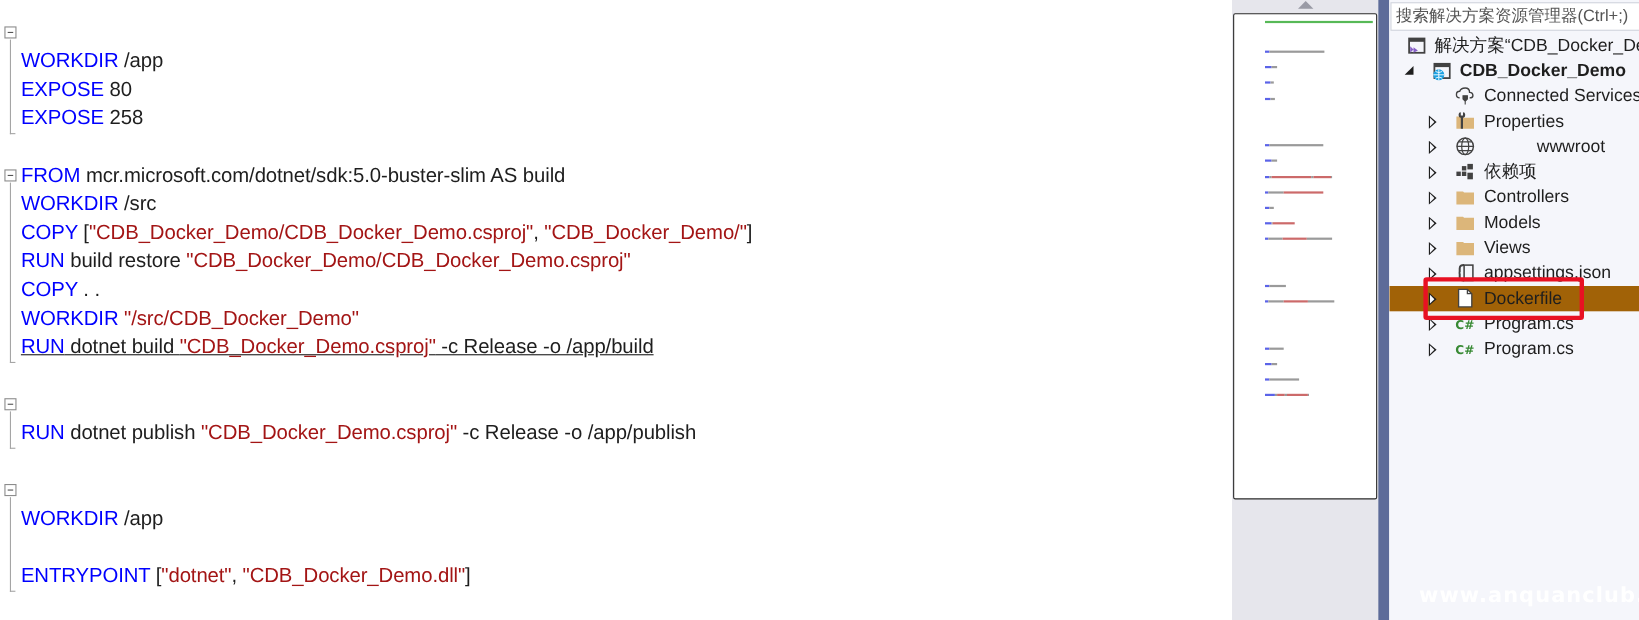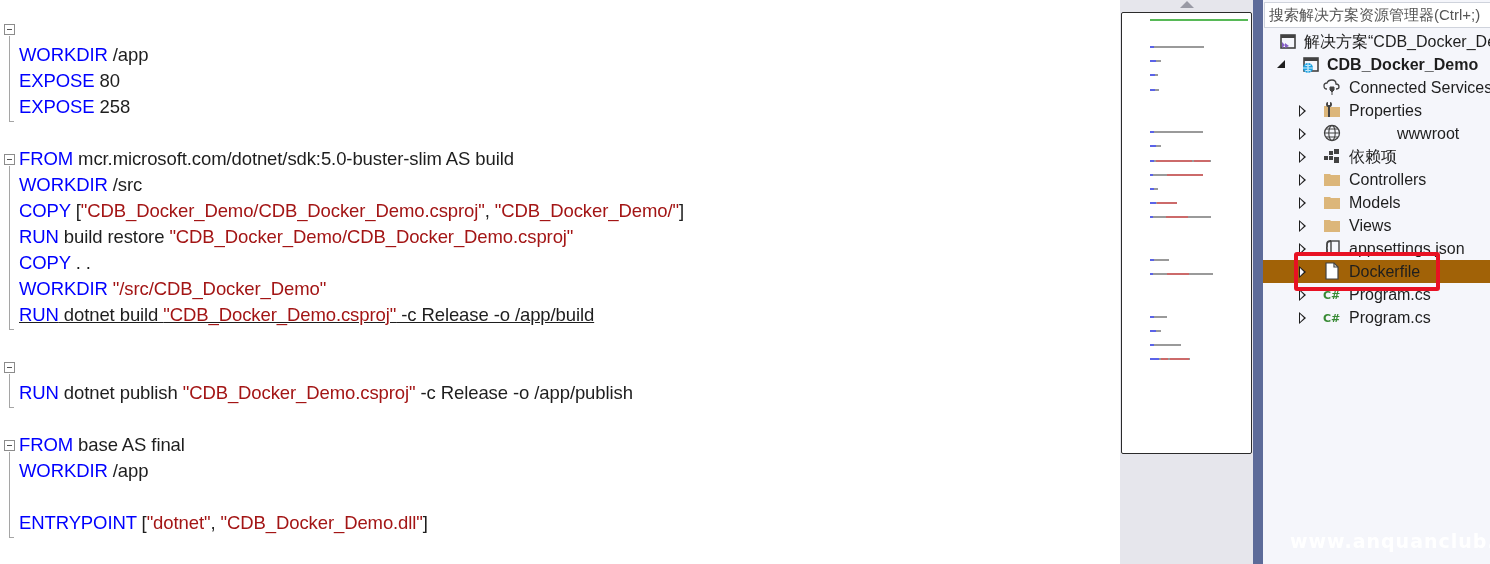--- a/index.html
+++ b/index.html
@@ -93,21 +93,20 @@
     <div class="code-line" style="top: 250px;"><span class="kw">COPY</span><span class="txt"> . .</span></div>
     <div class="code-line" style="top: 276px;"><span class="kw">WORKDIR</span><span class="txt"> </span><span class="str">"/src/CDB_Docker_Demo"</span></div>
     <div class="code-line" style="top: 302px; text-decoration: underline;"><span class="kw">RUN</span><span class="txt"> dotnet build </span><span class="str">"CDB_Docker_Demo.csproj"</span><span class="txt"> -c Release -o /app/build</span></div>
     <div class="fold-toggle" style="top: 154px;"></div>
     <div class="fold-line" style="top: 166px; height: 164px;"></div>
     <div class="fold-end" style="top: 329px;"></div>
     <div class="code-line" style="top: 380px;"><span class="kw">RUN</span><span class="txt"> dotnet publish </span><span class="str">"CDB_Docker_Demo.csproj"</span><span class="txt"> -c Release -o /app/publish</span></div>
     <div class="fold-toggle" style="top: 362px;"></div>
     <div class="fold-line" style="top: 374px; height: 34px;"></div>
     <div class="fold-end" style="top: 407px;"></div>
-    <div class="code-line" style="top: 432px;"><span class="kw">FROM</span><span class="txt"> base AS final</span></div>
     <div class="code-line" style="top: 458px;"><span class="kw">WORKDIR</span><span class="txt"> /app</span></div>
     <div class="code-line" style="top: 510px;"><span class="kw">ENTRYPOINT</span><span class="txt"> [</span><span class="str">"dotnet"</span><span class="txt">, </span><span class="str">"CDB_Docker_Demo.dll"</span><span class="txt">]</span></div>
     <div class="fold-toggle" style="top: 440px;"></div>
     <div class="fold-line" style="top: 452px; height: 86px;"></div>
     <div class="fold-end" style="top: 537px;"></div>
   </div>
 
 <div class="minimap-track"></div>
 <div class="scroll-up"></div>
 <div class="minimap-view" id="minimap">

